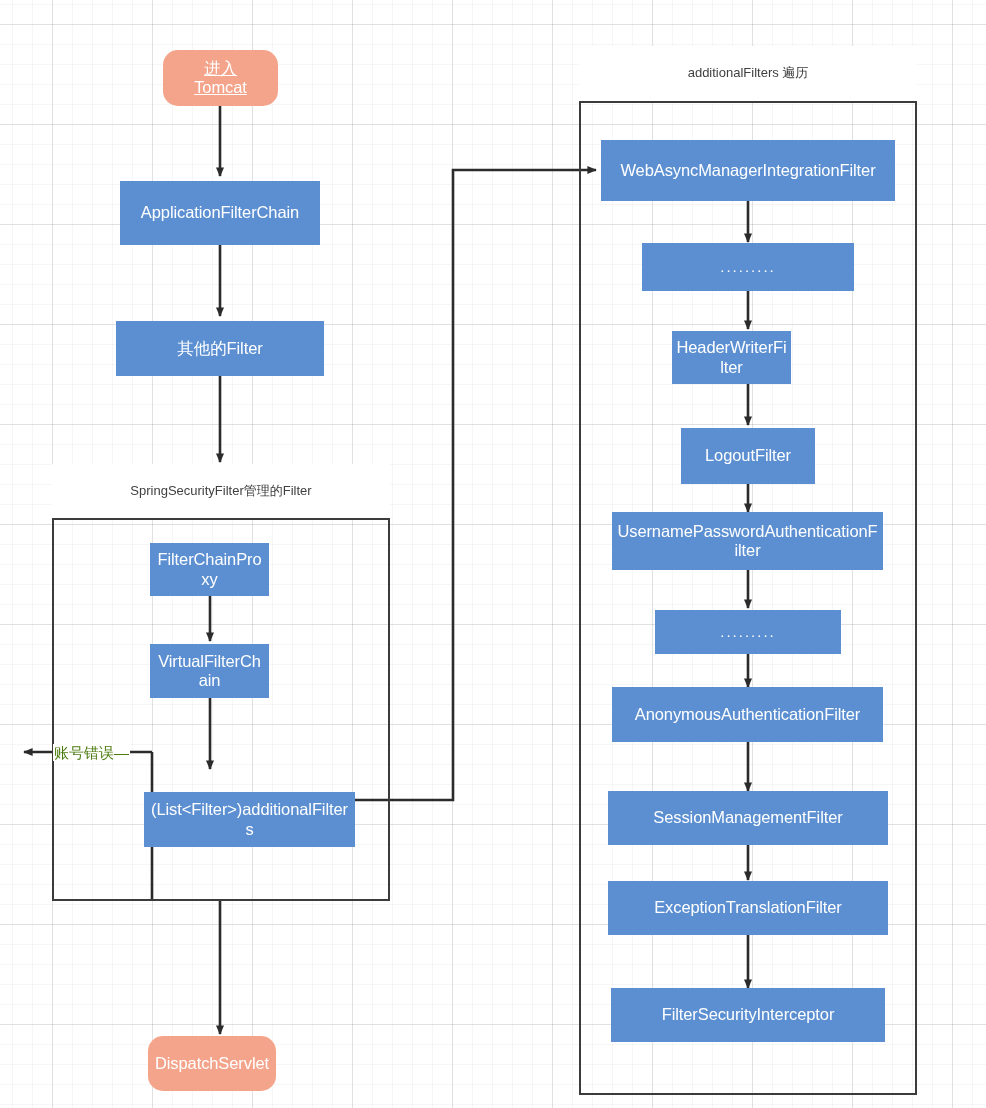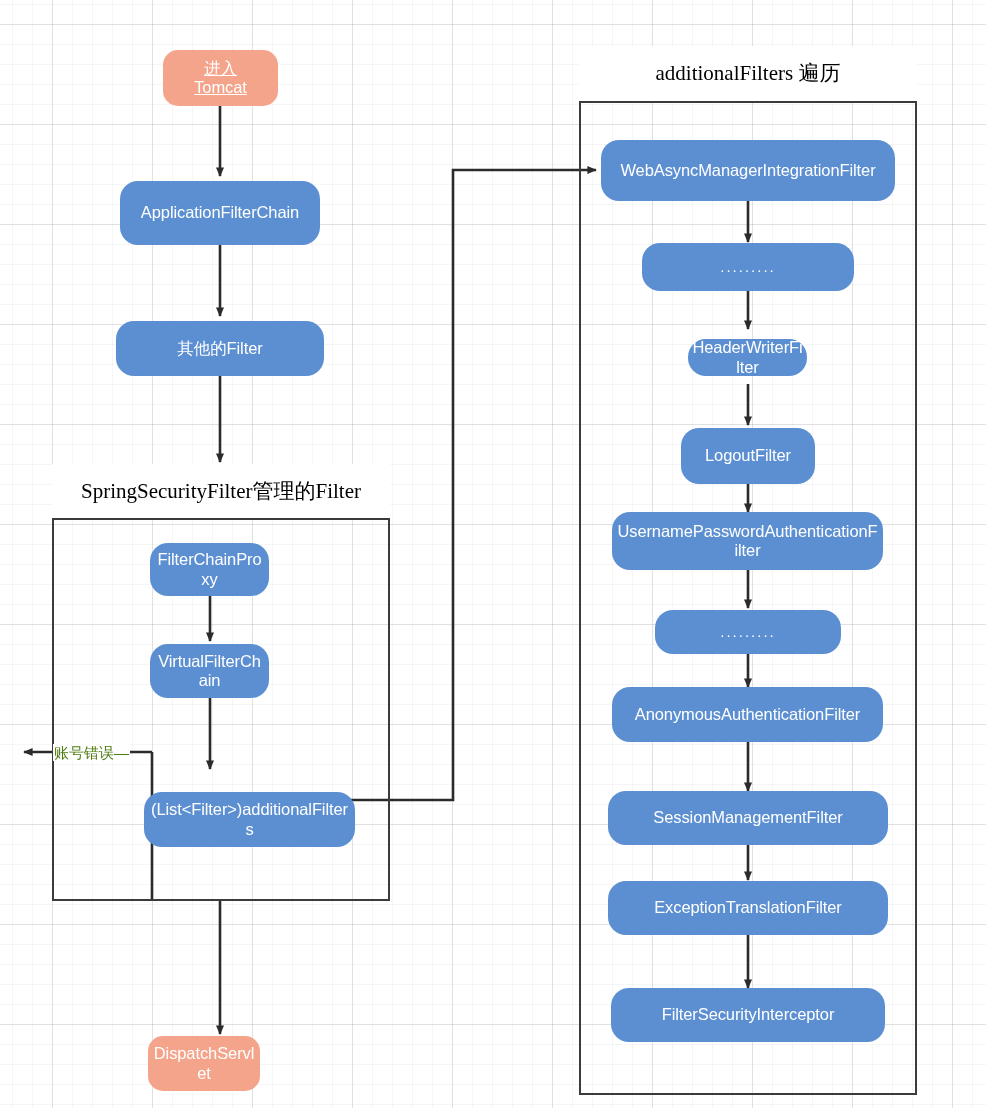--- a/index.html
+++ b/index.html
@@ -27,46 +27,45 @@
     display:flex;
     align-items:center;
     justify-content:center;
     text-align:center;
     color:#ffffff;
     line-height:1.18;
     letter-spacing:-0.1px;
     word-break:break-all;
     padding:0 4px;
   }
-  .blue{background:#5B8FD1;font-size:16.5px;border-radius:18px;}
+  .blue{background:#5B8FD1;font-size:16.5px;}
   .pill{
     background:#F4A48B;
     border-radius:15px;
     font-size:16.5px;
   }
   .dots{letter-spacing:2px;font-size:15px;}
   .group{
     position:absolute;
     box-sizing:border-box;
     border:2px solid #3b3b3b;
     background:transparent;
   }
   .group-title{
     position:absolute;
     box-sizing:border-box;
     display:flex;
     align-items:center;
     justify-content:center;
     text-align:center;
-    color:#000000;
-    font-size:21px;
+    color:#404040;
+    font-size:13px;
     line-height:1.25;
     border-bottom:2px solid #3b3b3b;
     background:#ffffff;
-    font-family:Liberation Serif, serif;
   }
   .edge-label{
     position:absolute;
     font-size:15px;
     color:#4d7c0f;
     background:#ffffff;
     white-space:nowrap;
     line-height:1;
     padding:1px 1px;
   }
@@ -125,30 +124,30 @@
   <div class="group-title" style="left:52px;top:464px;width:338px;height:56px;">SpringSecurityFilter管理的Filter</div>
 
   <div class="node blue" style="left:150px;top:543px;width:119px;height:53px;">FilterChainProxy</div>
 
   <div class="node blue" style="left:150px;top:644px;width:119px;height:54px;">VirtualFilterChain</div>
 
   <div class="node blue" style="left:115px;top:792px;width:211px;height:55px;margin-left:29px;">(List&lt;Filter&gt;)additionalFilters</div>
 
   <div class="edge-label" style="left:53px;top:744px;">账号错误—</div>
 
-  <div class="node pill" style="left:148px;top:1036px;width:112px;height:55px;">DispatchServlet</div>
+  <div class="node pill" style="left:148px;top:1036px;width:128px;height:55px;">DispatchServlet</div>
 
   <div class="group" style="left:579px;top:46px;width:338px;height:1049px;"></div>
   <div class="group-title" style="left:579px;top:46px;width:338px;height:57px;">additionalFilters 遍历</div>
 
   <div class="node blue" style="left:601px;top:140px;width:294px;height:61px;">WebAsyncManagerIntegrationFilter</div>
 
   <div class="node blue dots" style="left:642px;top:243px;width:212px;height:48px;">.........</div>
 
-  <div class="node blue" style="left:688px;top:331px;width:119px;height:37px;margin-top:8px;">HeaderWriterFilter</div>
+  <div class="node blue" style="left:672px;top:331px;width:119px;height:53px;">HeaderWriterFilter</div>
 
   <div class="node blue" style="left:612px;top:512px;width:271px;height:58px;">UsernamePasswordAuthenticationFilter</div>
 
   <div class="node blue" style="left:681px;top:428px;width:134px;height:56px;">LogoutFilter</div>
 
   <div class="node blue dots" style="left:655px;top:610px;width:186px;height:44px;">.........</div>
 
   <div class="node blue" style="left:612px;top:687px;width:271px;height:55px;">AnonymousAuthenticationFilter</div>
 
   <div class="node blue" style="left:608px;top:791px;width:280px;height:54px;">SessionManagementFilter</div>

